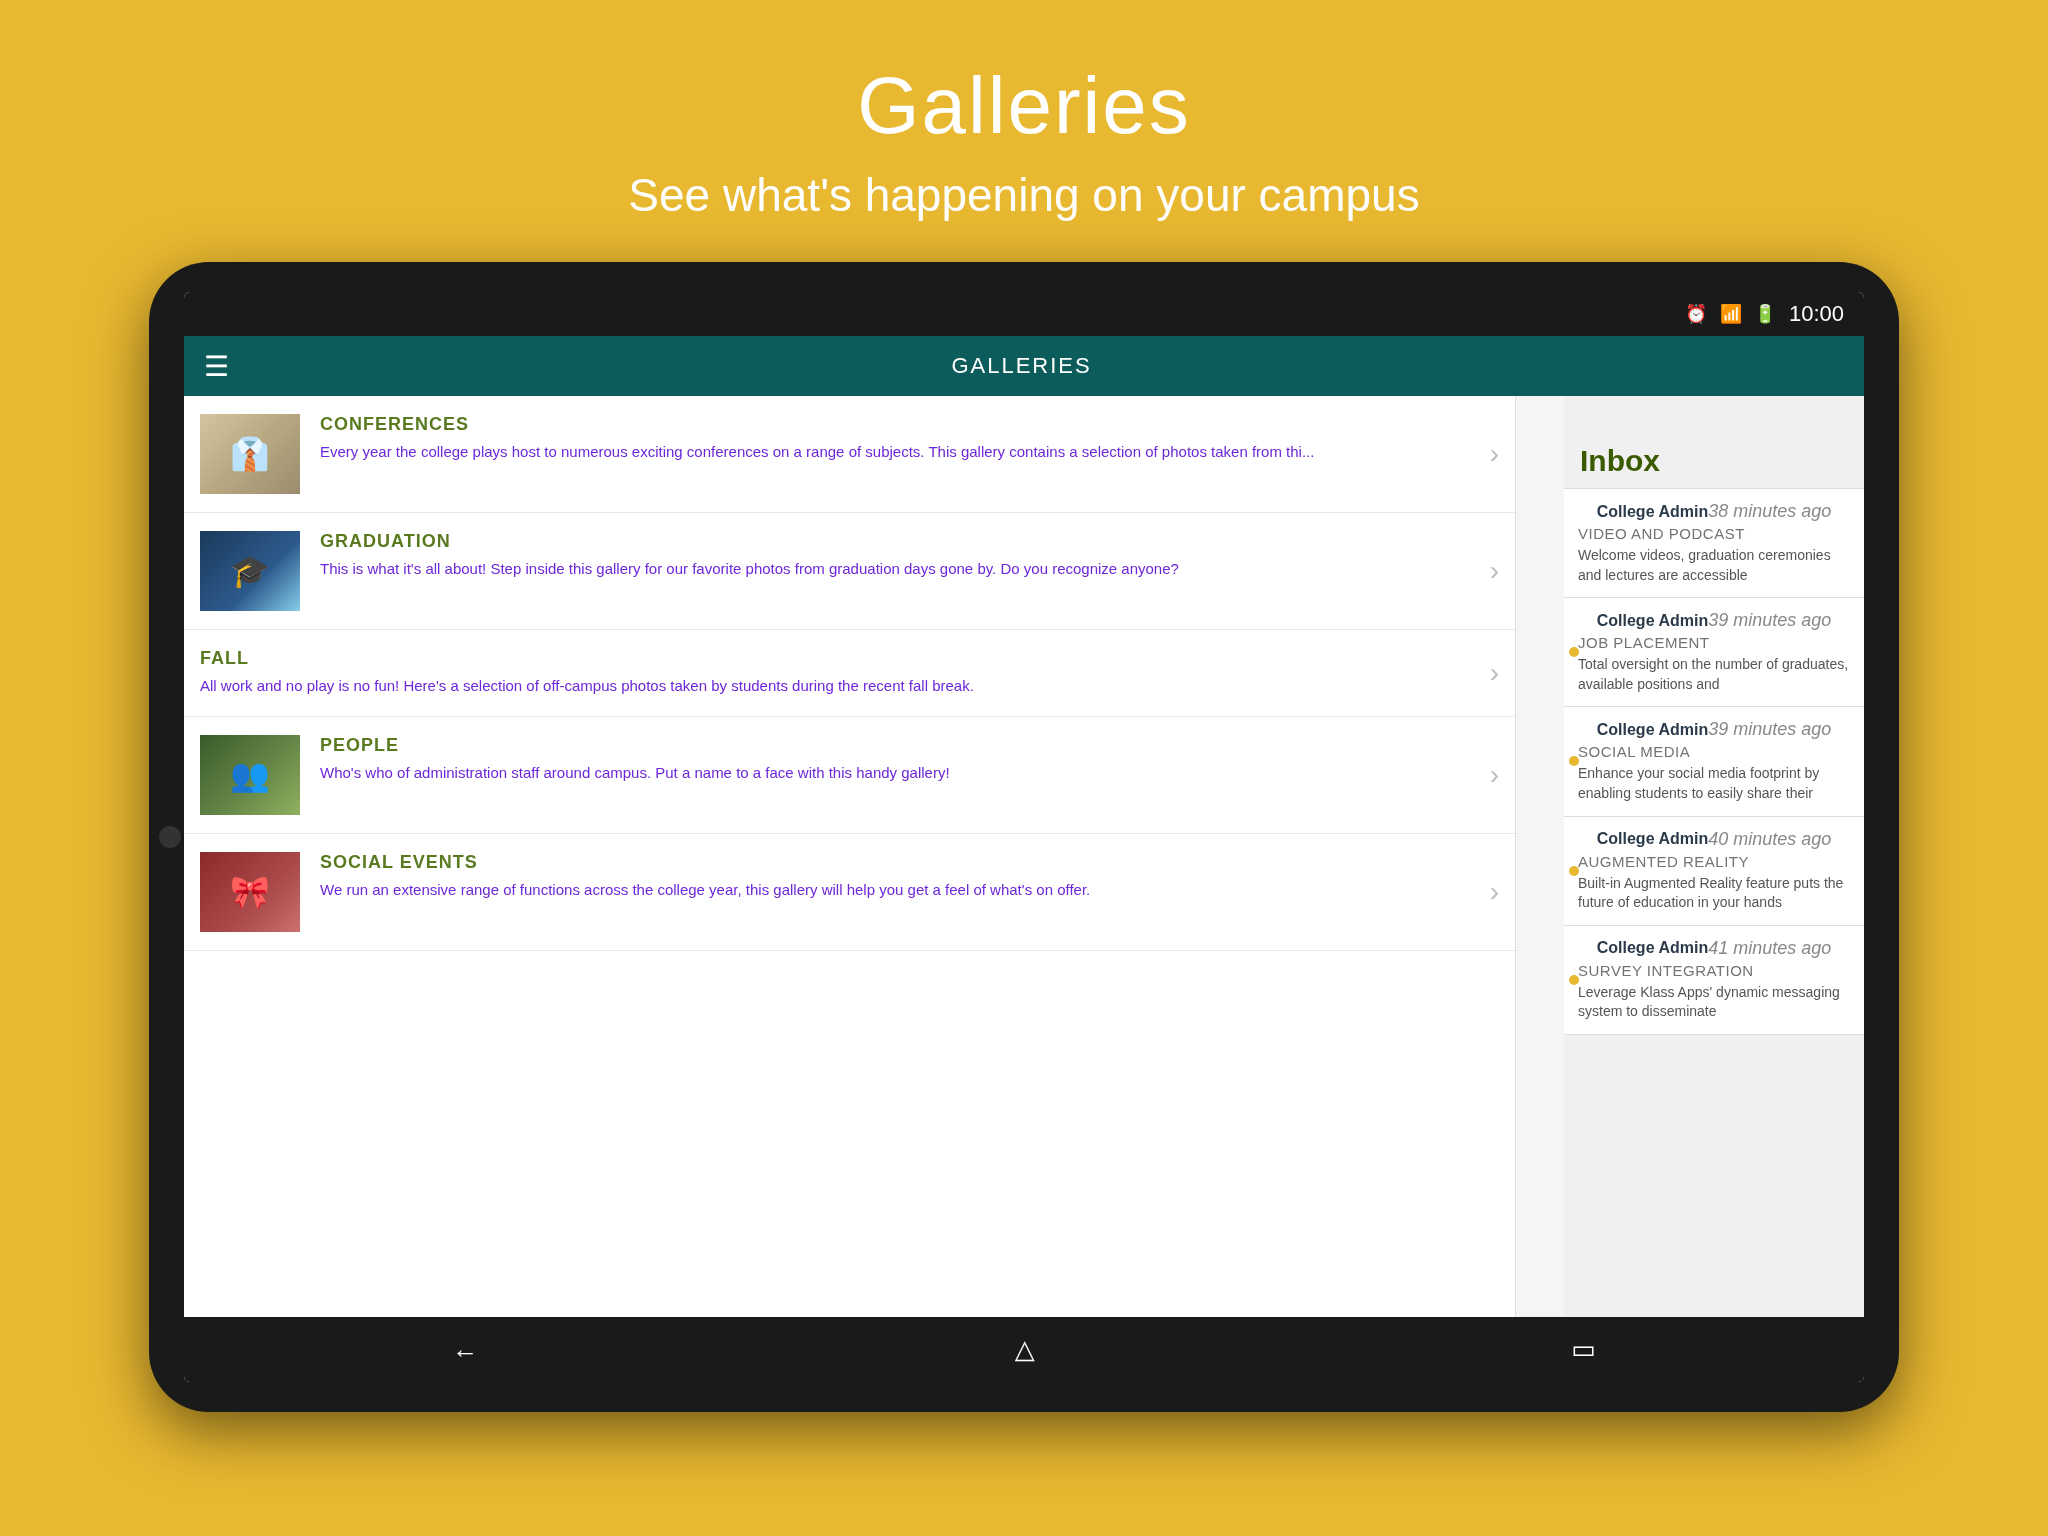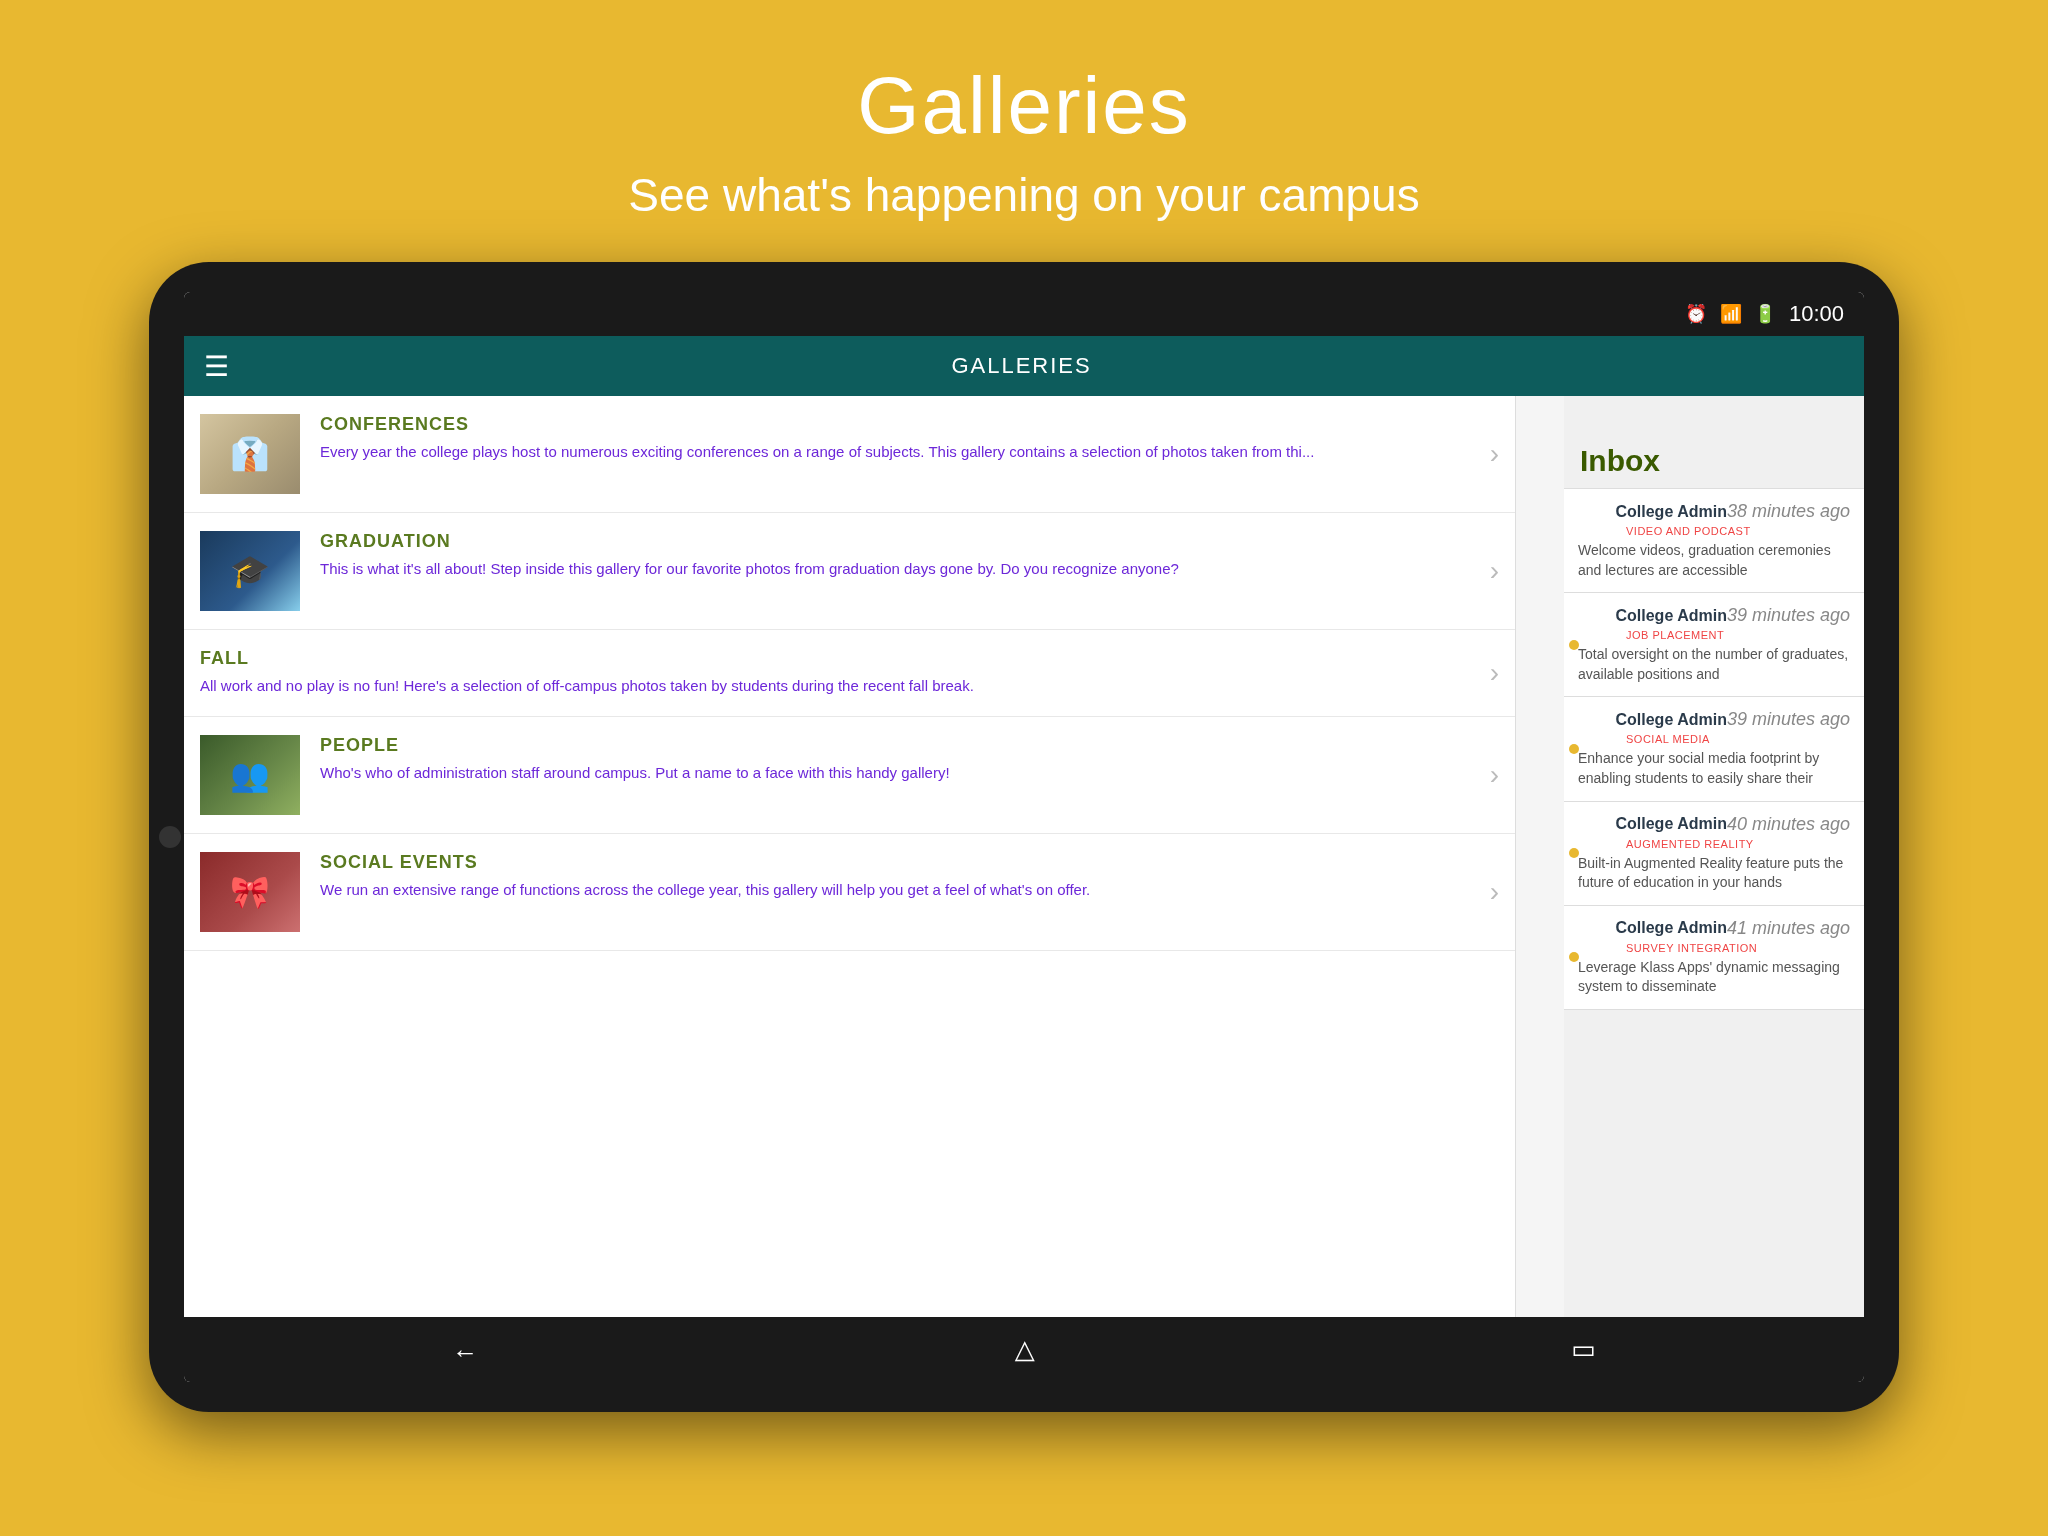--- a/index.html
+++ b/index.html
@@ -266,44 +266,43 @@
       background: #E8B830;
       border-radius: 50%;
       position: absolute;
       left: 5px;
       top: 50%;
       transform: translateY(-50%);
     }
 
     .inbox-item-header {
       display: flex;
-      justify-content: flex-end;
+      justify-content: center;
       align-items: center;
       margin-bottom: 3px;
     }
 
     .inbox-sender {
       font-size: 16px;
       font-weight: bold;
       color: #2a3a4a;
     }
 
     .inbox-time {
       font-size: 18px;
       color: #888;
       font-style: italic;
     }
 
     .inbox-subject {
-      font-size: 11px;
-      color: #ef4444;
+      font-size: 15px;
+      color: #737373;
       text-transform: uppercase;
       letter-spacing: 0.5px;
       margin-bottom: 4px;
-      margin-left: 48px;
     }
 
     .inbox-preview {
       font-size: 14px;
       color: #555;
       line-height: 1.4;
     }
 
     
     .nav-bar {

